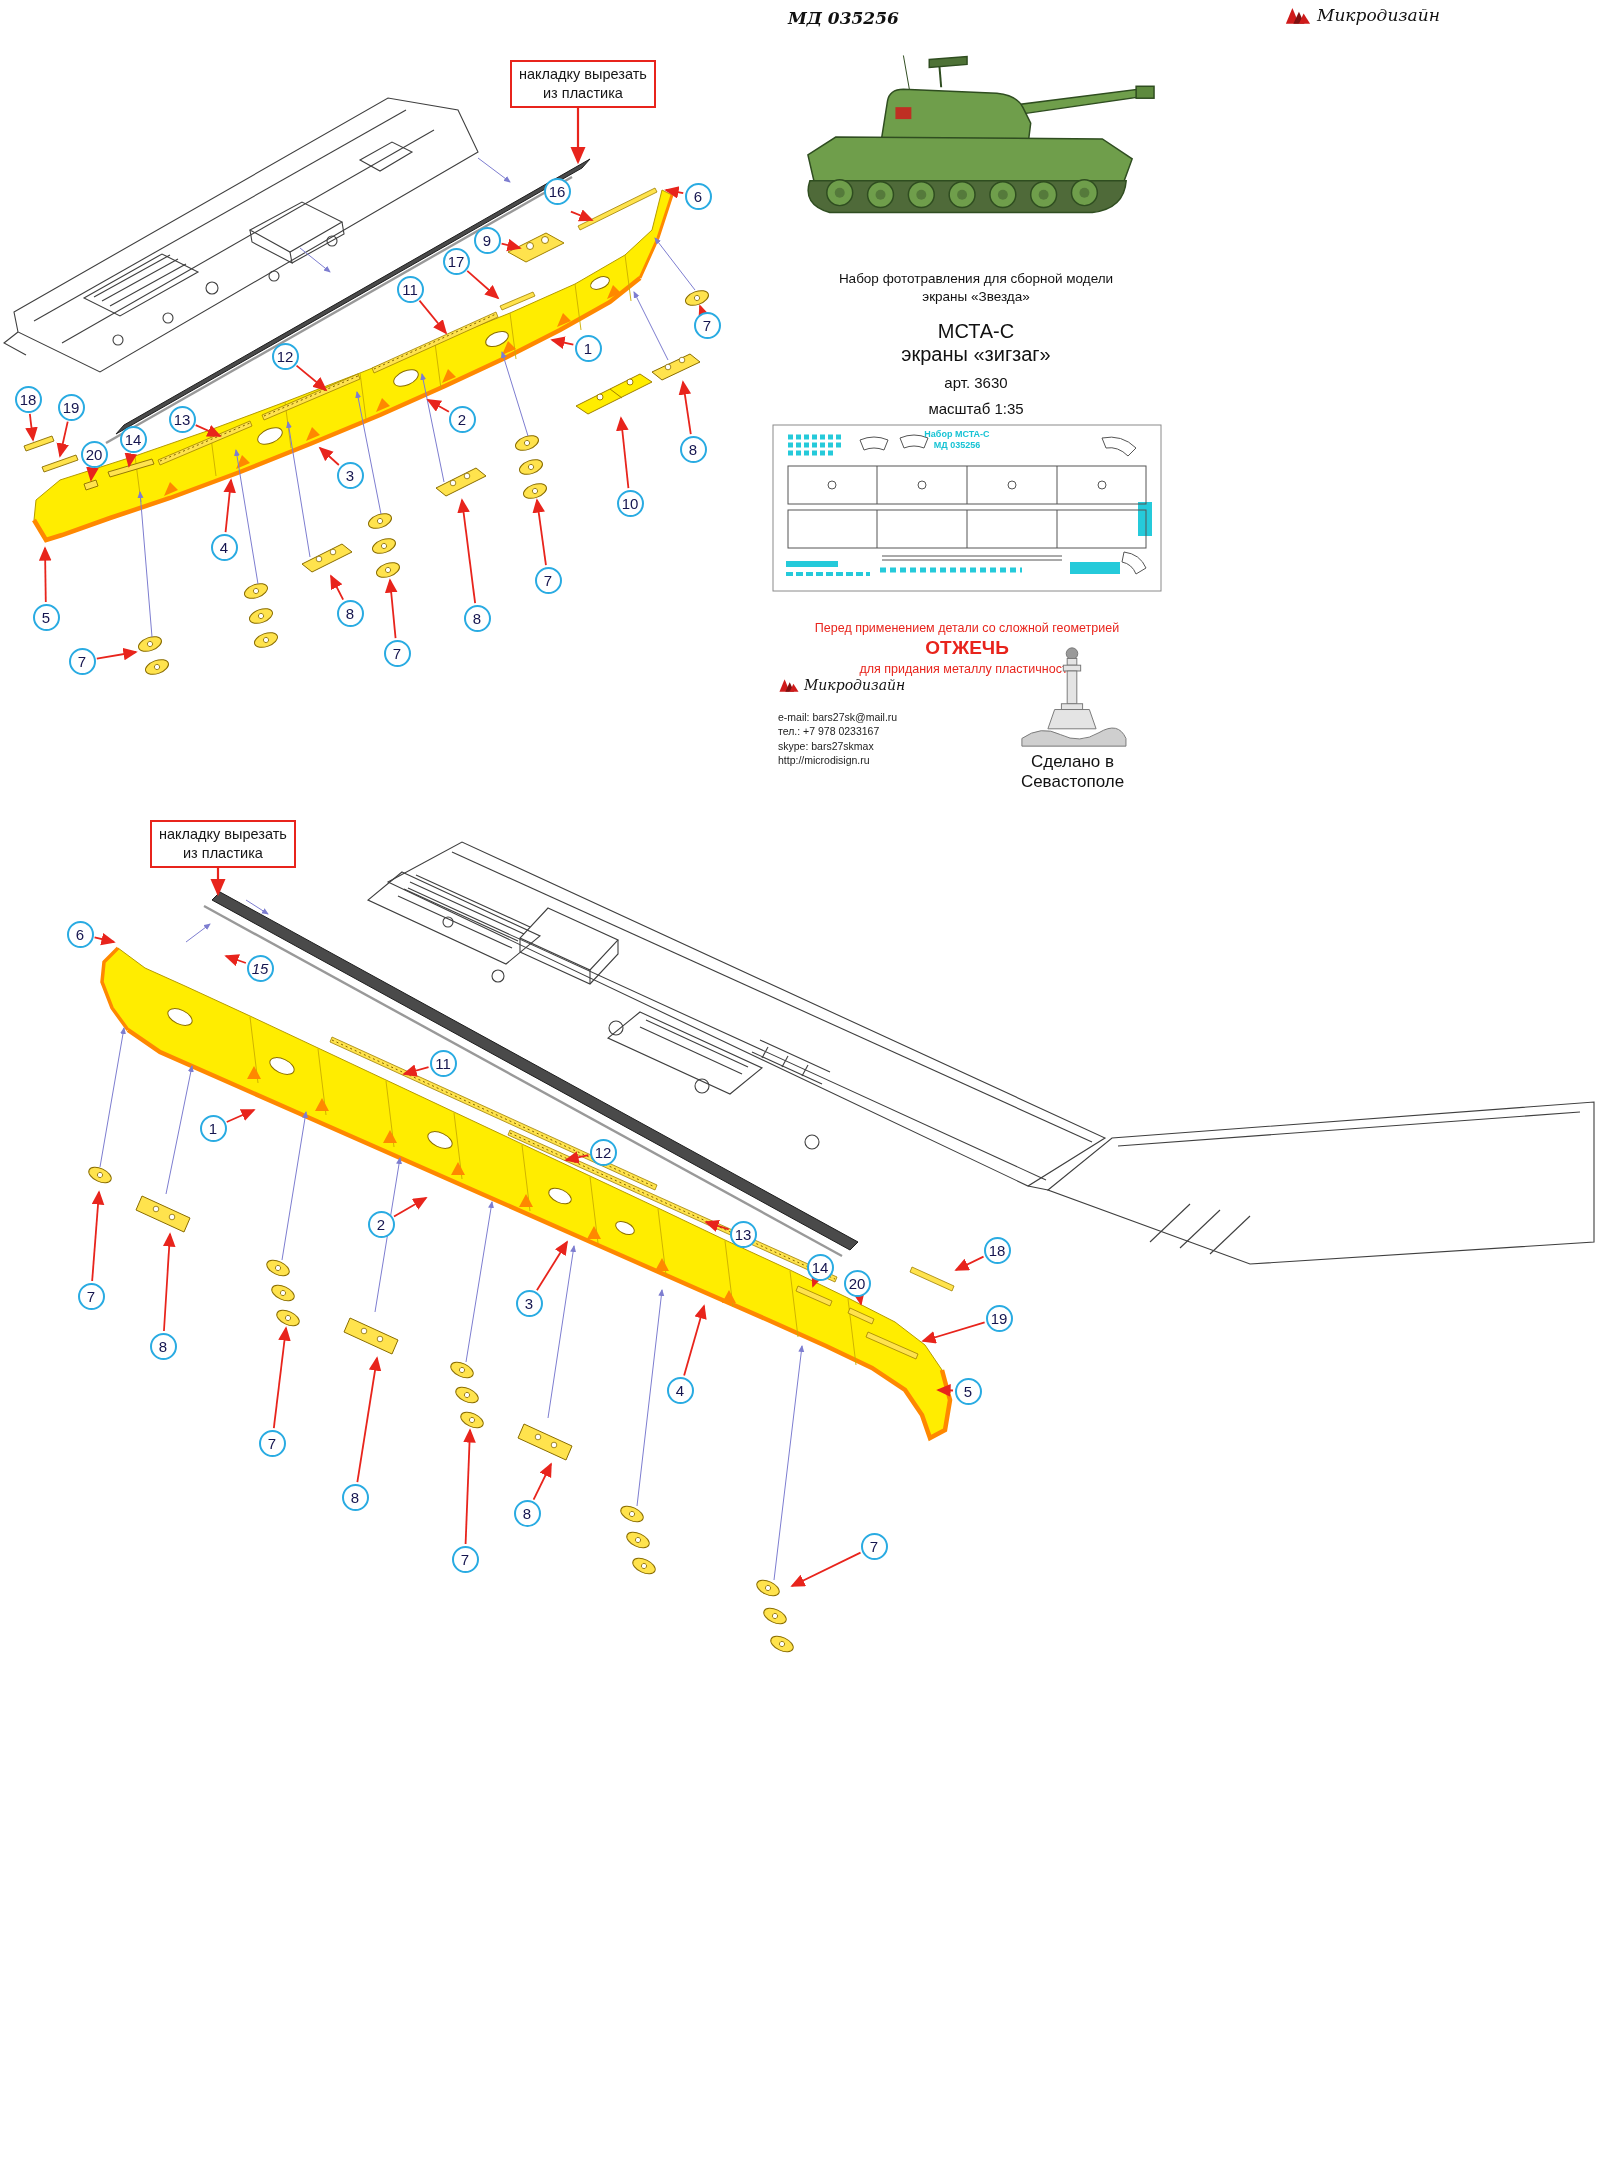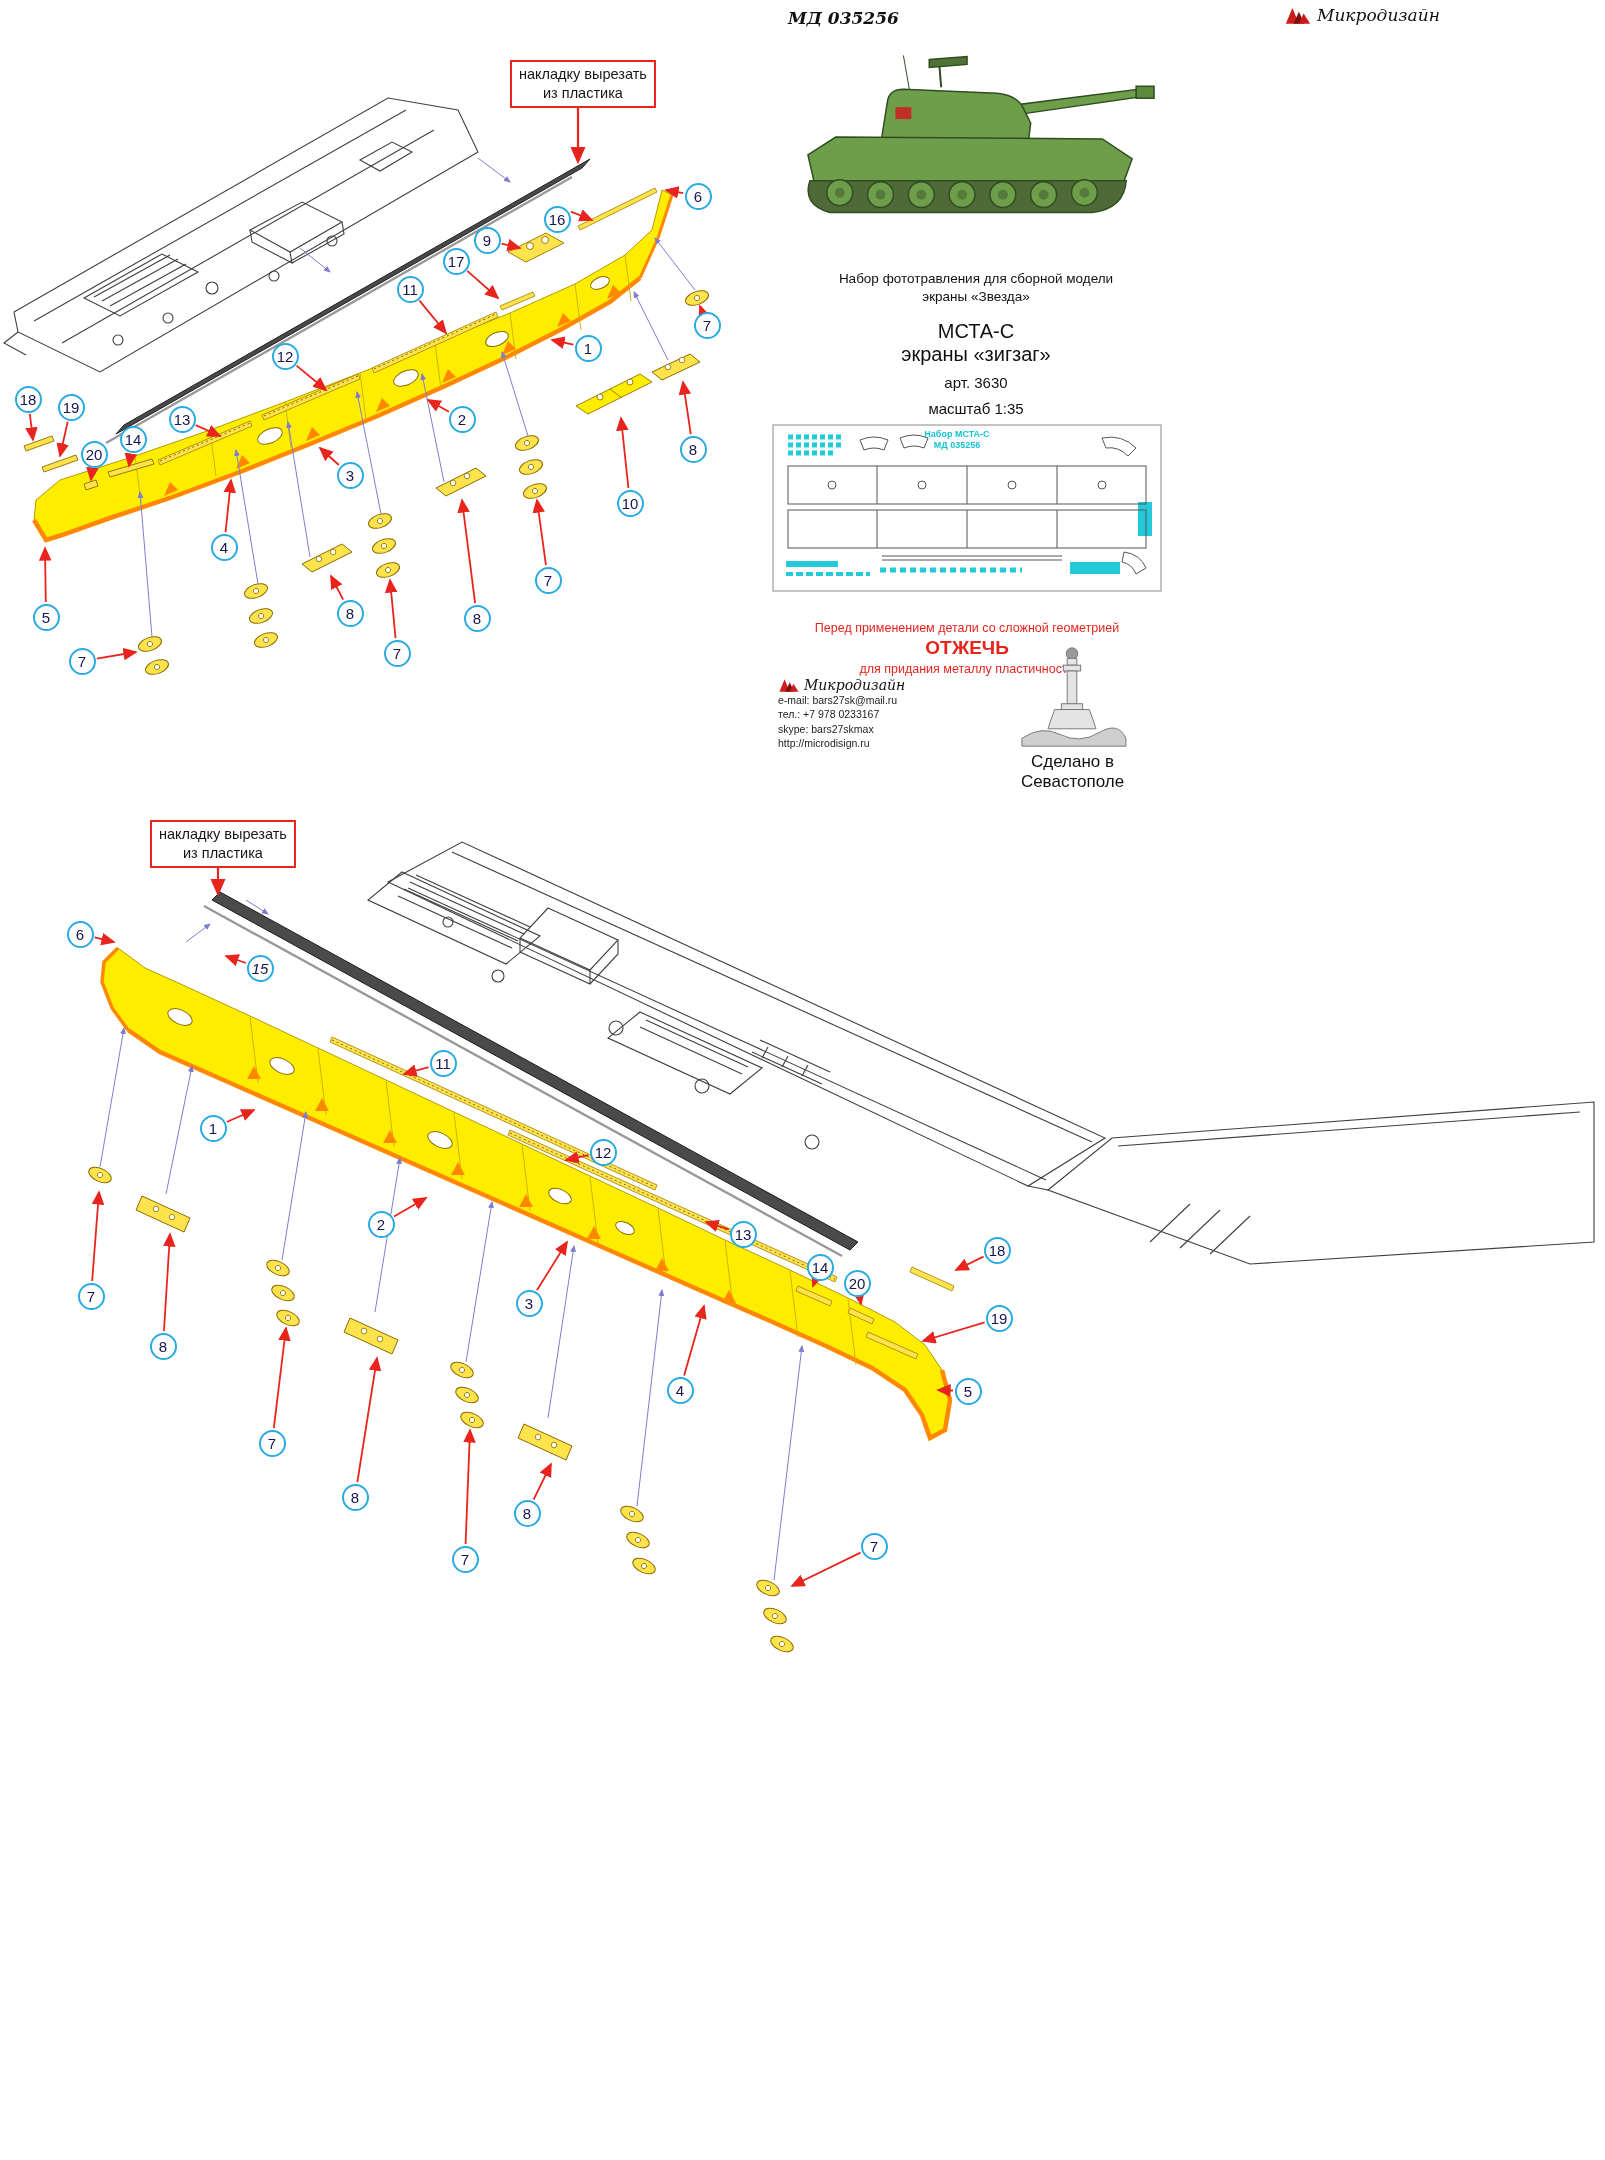--- a/index.html
+++ b/index.html
@@ -193,21 +193,21 @@
       <line x1="45.78263152248107" y1="562.0015750511935" x2="45" y2="508" stroke="#e8241c" stroke-width="1.8" marker-end="url(#ra1)"></line>
       <line x1="96.79590885748216" y1="618.5340151904196" x2="136" y2="612" stroke="#e8241c" stroke-width="1.8" marker-end="url(#ra1)"></line>
     </svg>
 
   <div class="label-box" style="left:510px;top:20px;">
     <div>накладку вырезать</div>
     <div>из пластика</div>
   </div>
   <div id="top-callouts">
       <div class="callout" style="left: 684.5px; top: 142.5px;">6</div>
-      <div class="callout" style="left: 543.5px; top: 166px;">16</div>
+      <div class="callout" style="left: 543.5px; top: 138px;">16</div>
       <div class="callout" style="left: 473.5px; top: 186.5px;">9</div>
       <div class="callout" style="left: 442.5px; top: 207.5px;">17</div>
       <div class="callout" style="left: 396.5px; top: 235.5px;">11</div>
       <div class="callout" style="left: 574.5px; top: 294.5px;">1</div>
       <div class="callout" style="left: 693.5px; top: 271.5px;">7</div>
       <div class="callout" style="left: 271.5px; top: 302.5px;">12</div>
       <div class="callout" style="left: 448.5px; top: 365.5px;">2</div>
       <div class="callout" style="left: 679.5px; top: 395.5px;">8</div>
       <div class="callout" style="left: 168.5px; top: 365.5px;">13</div>
       <div class="callout" style="left: 616.5px; top: 449.5px;">10</div>
@@ -319,21 +319,21 @@
 
 <div class="abs" style="left:778px;top:676px;width:210px;">
   <div style="display:flex;align-items:center;gap:4px;">
     <svg width="22" height="17" viewBox="0 0 30 22">
       <polygon points="2,21 9,4 16,21" fill="#cf1b1b"></polygon>
       <polygon points="10,21 16,8 22,21" fill="#7e1010"></polygon>
       <polygon points="16,21 21,10 28,21" fill="#cf1b1b"></polygon>
     </svg>
     <span class="brand-text" style="font-size:14px;">Микродизайн</span>
   </div>
-  <div class="contact-lines" style="margin-top:0;">
+  <div class="contact-lines" style="margin-top:17px;">
     <div>e-mail: bars27sk@mail.ru</div>
     <div>тел.: +7 978 0233167</div>
     <div>skype: bars27skmax</div>
     <div>http://microdisign.ru</div>
   </div>
 </div>
 
 <div class="abs" style="left:1012px;top:644px;width:120px;height:106px;">
   <svg width="120" height="106" viewBox="0 0 120 110">
     <g stroke="#777" stroke-width="1" fill="#e4e4e4">

